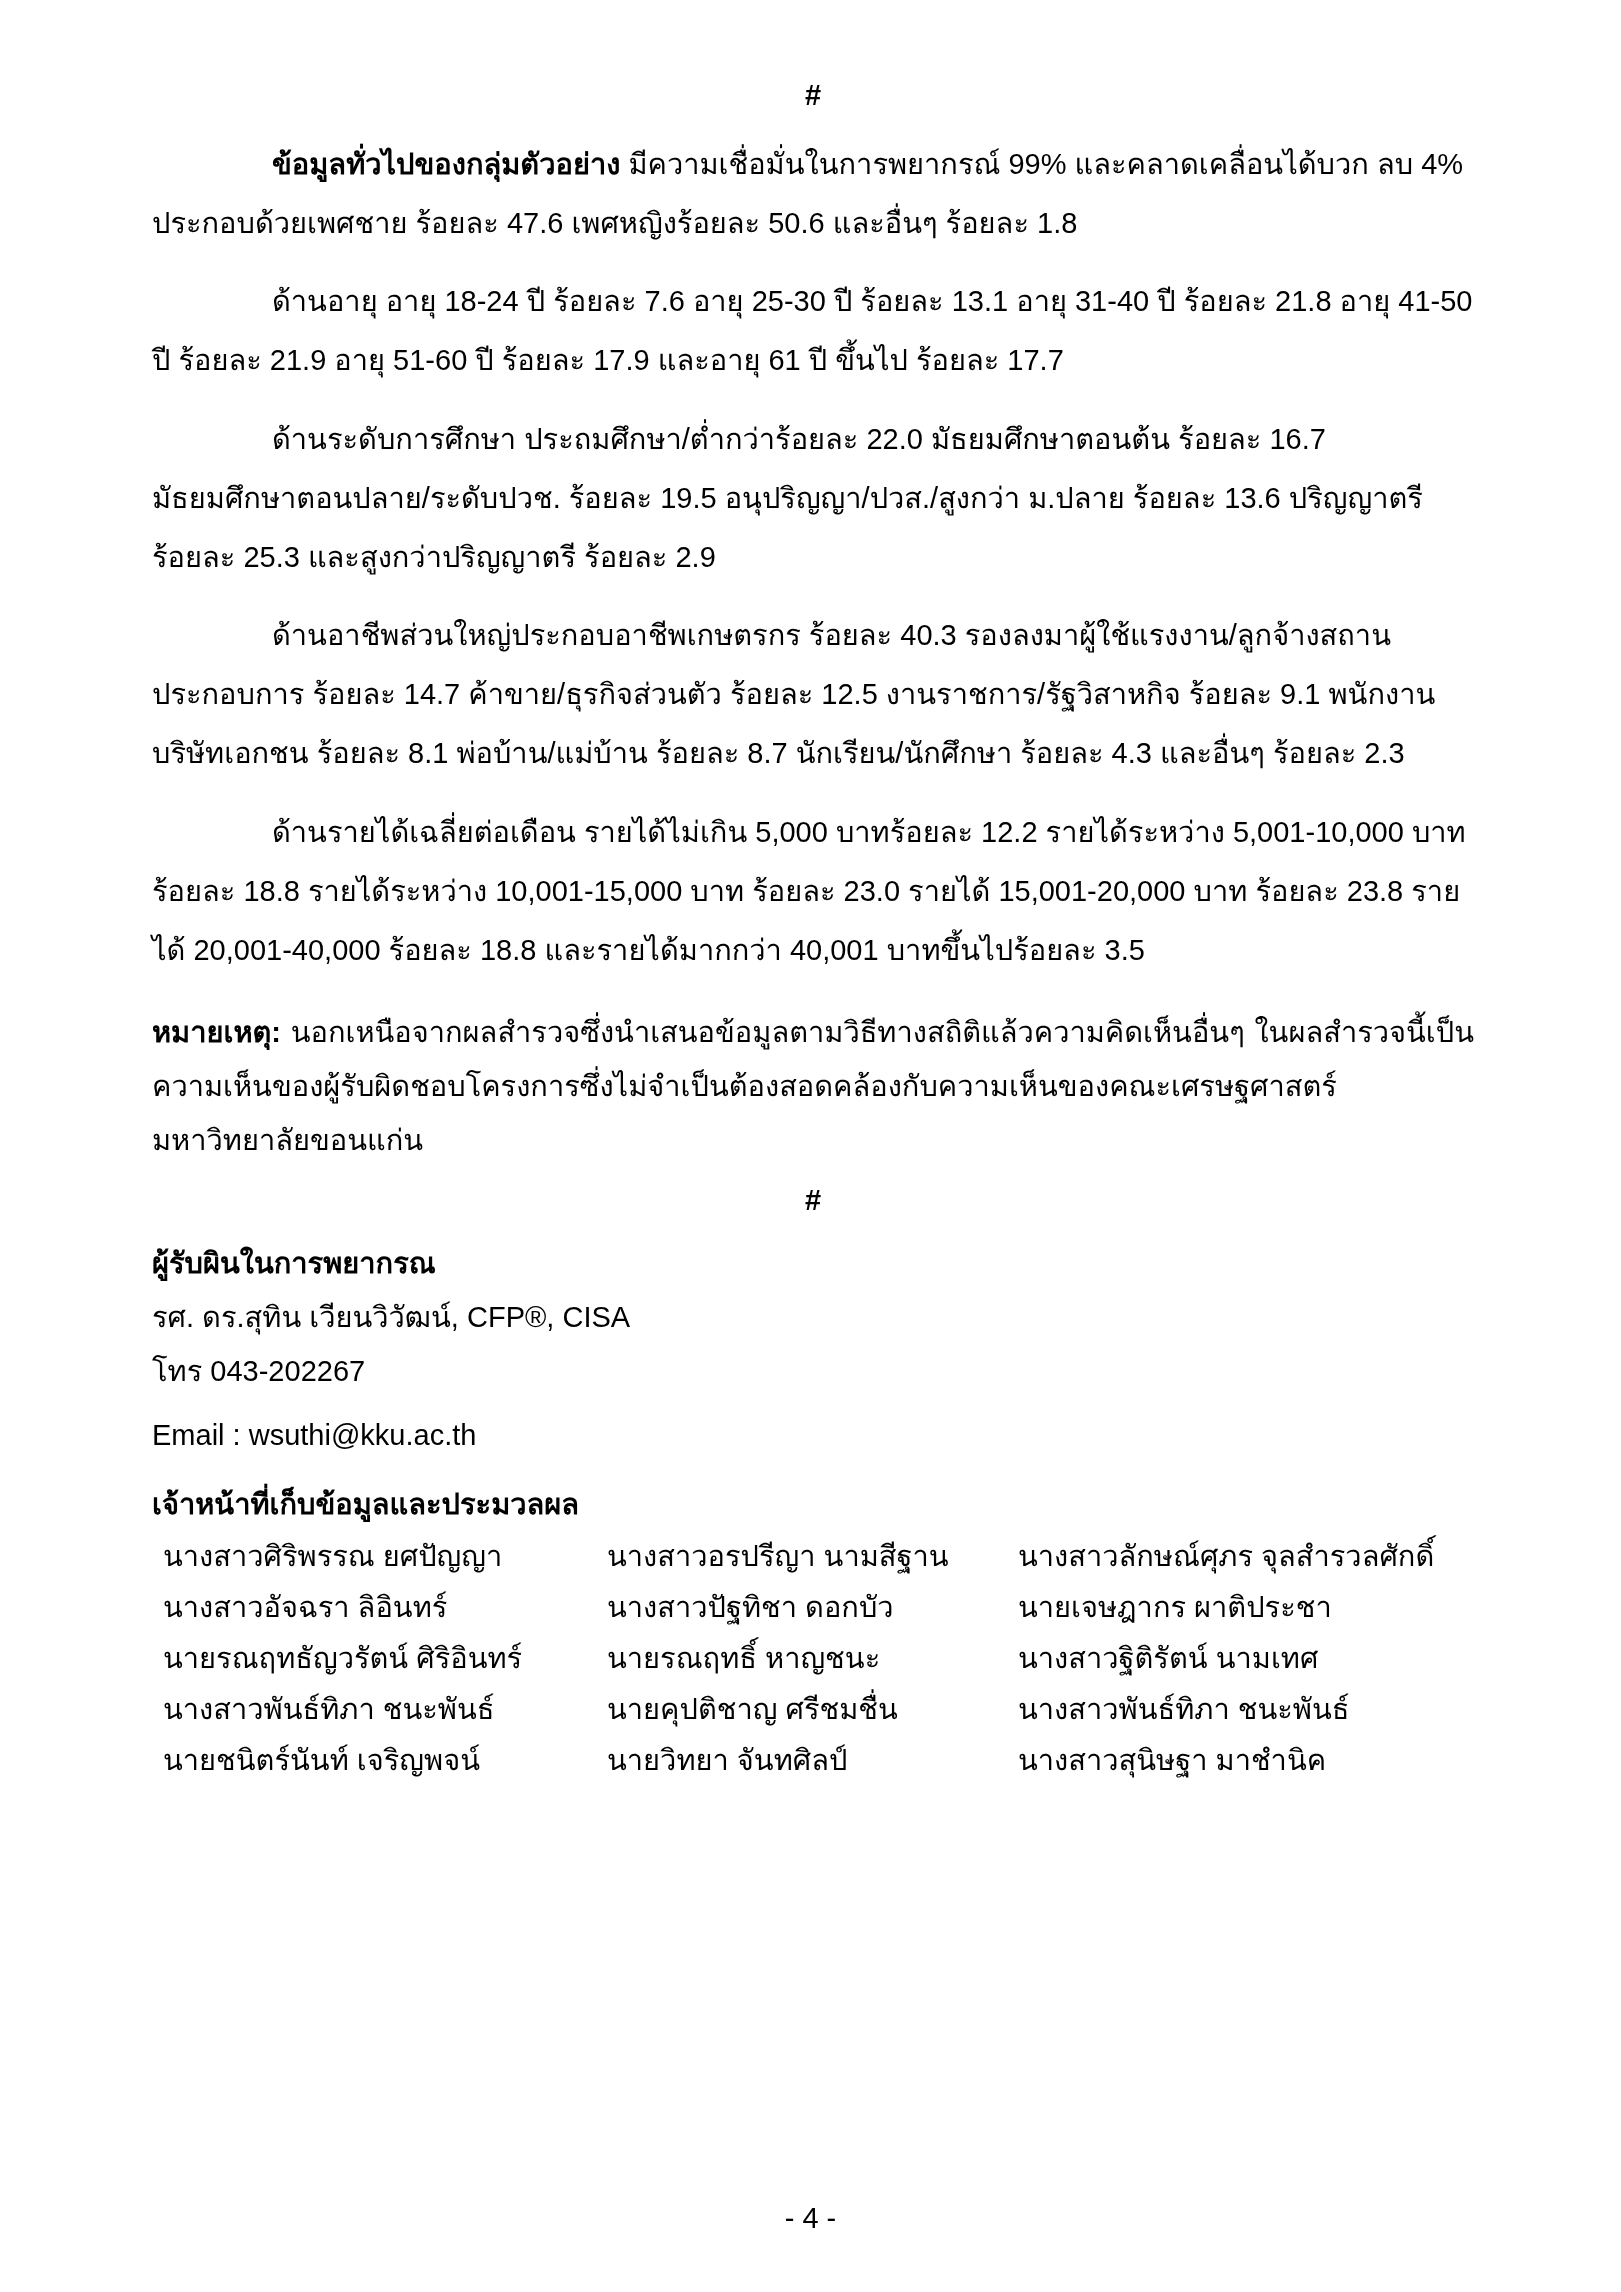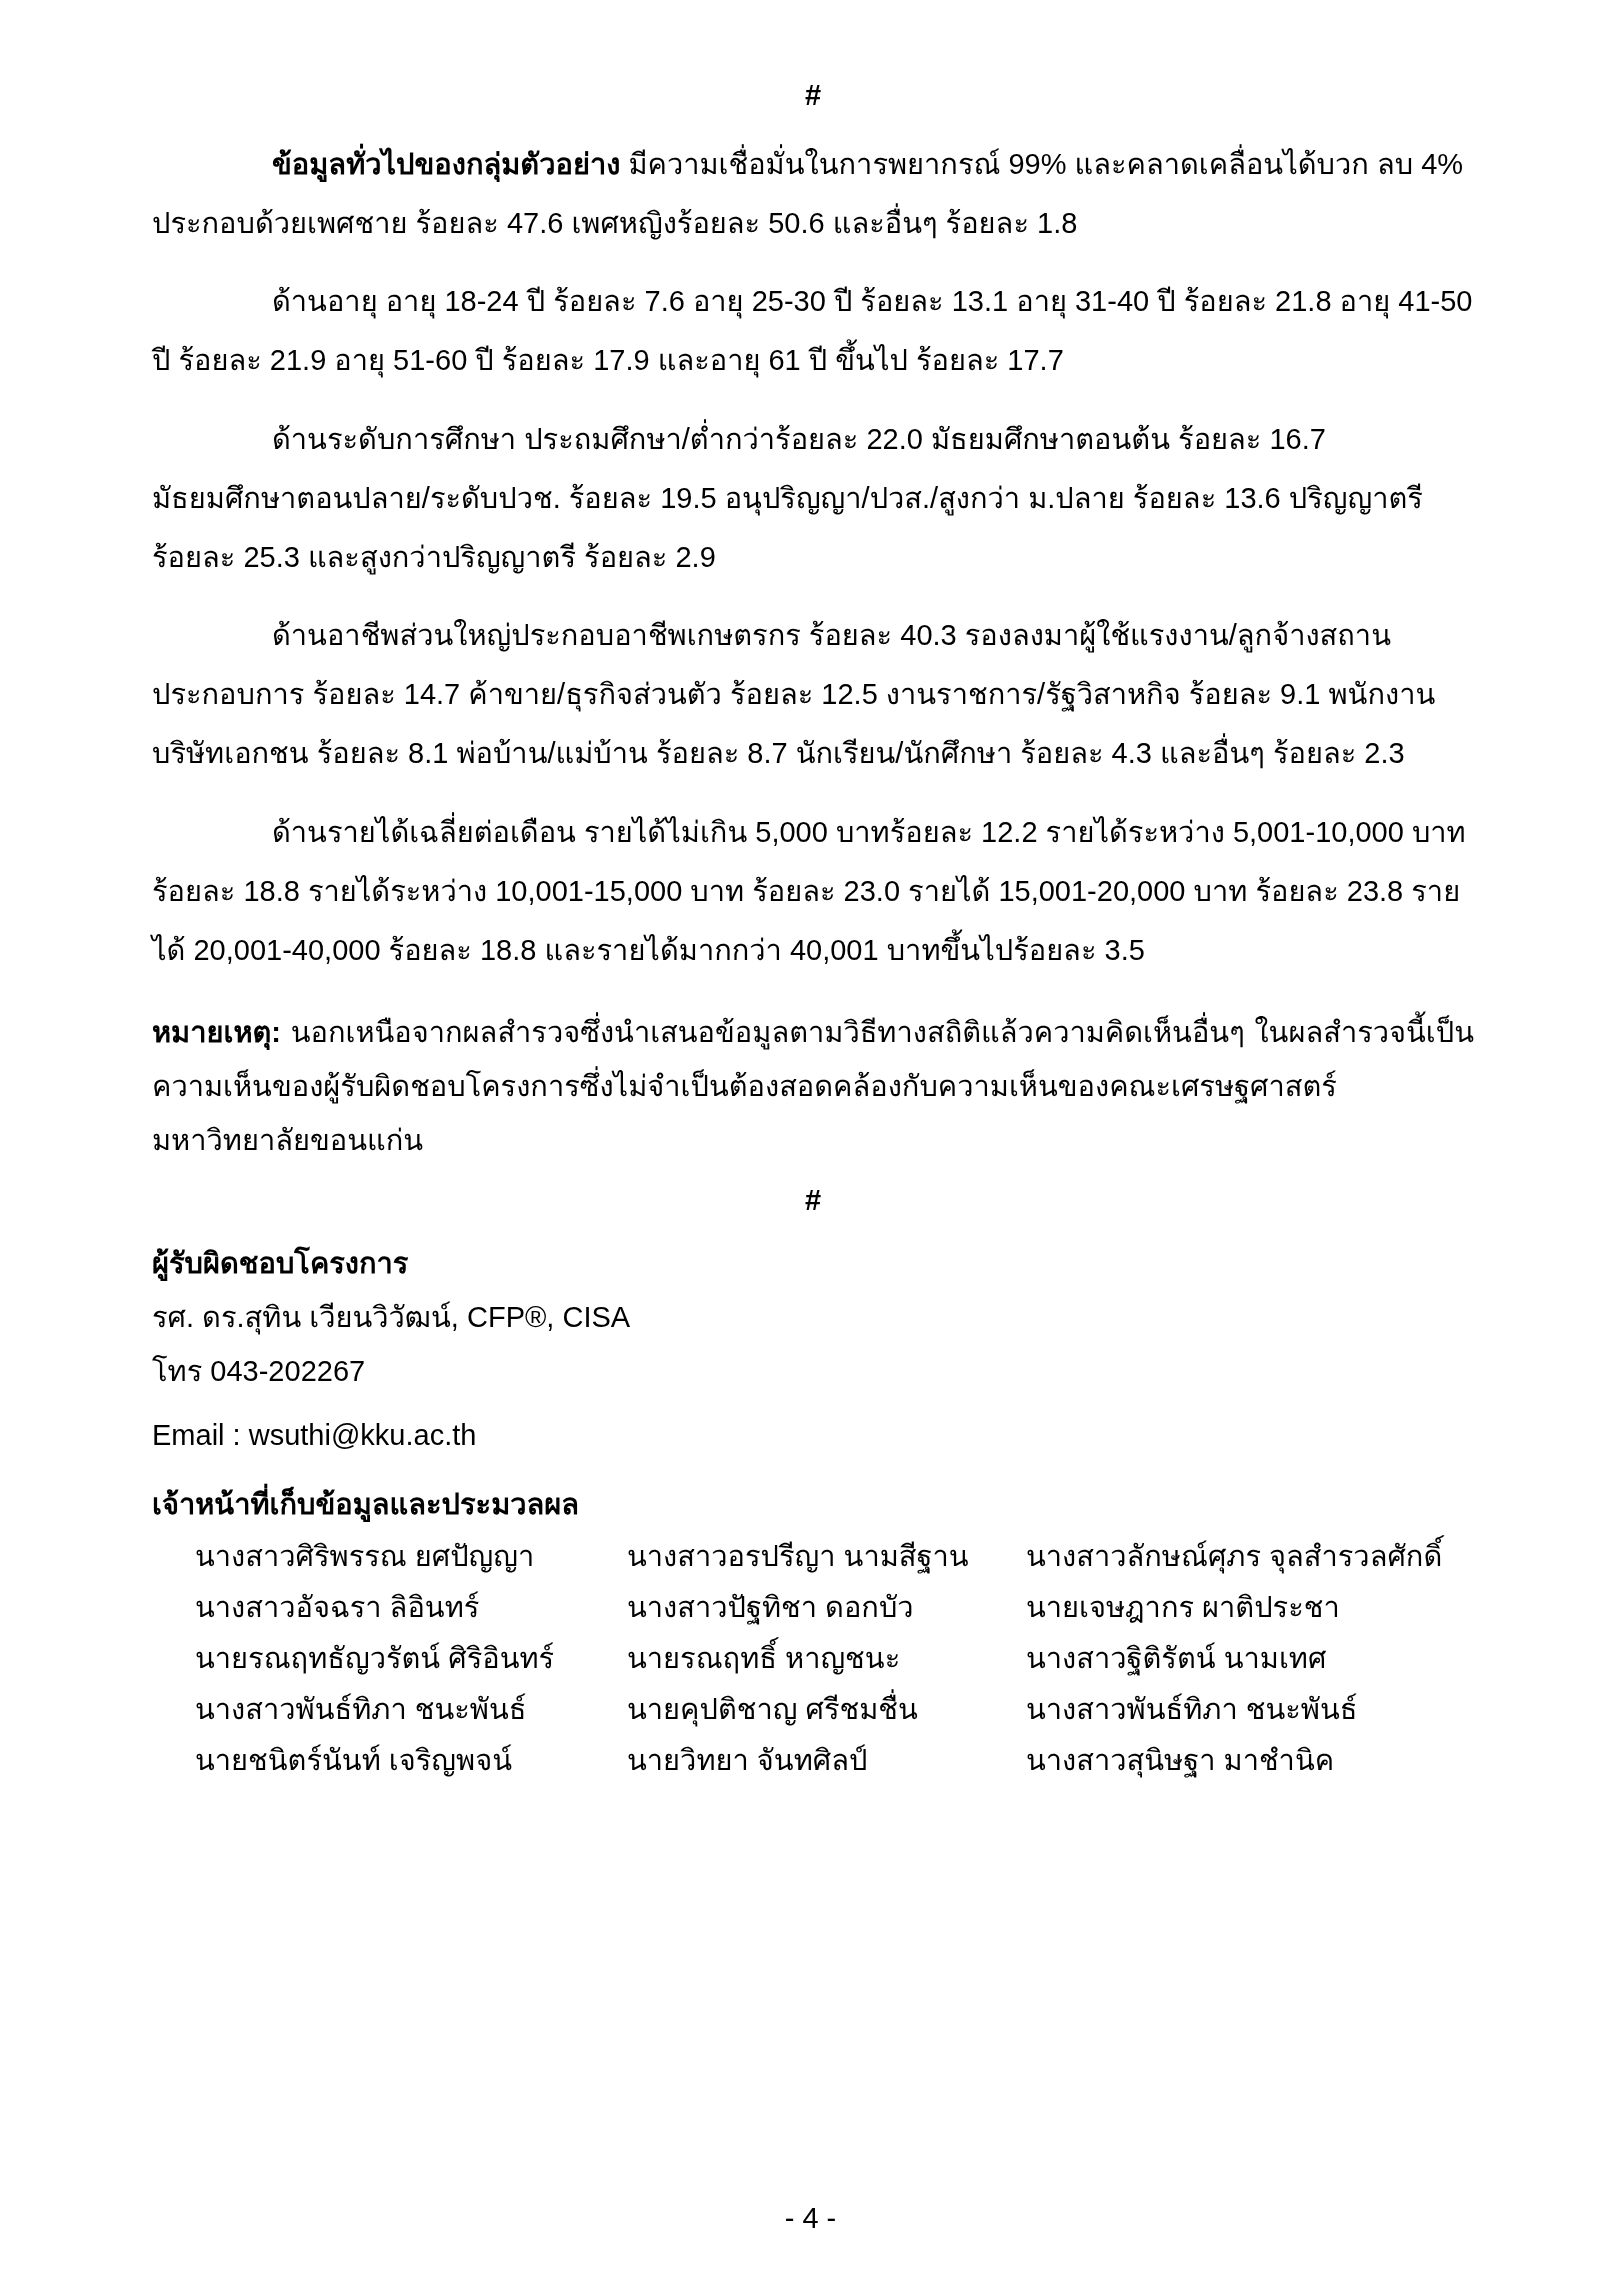--- a/index.html
+++ b/index.html
@@ -54,24 +54,24 @@
   .contact-email {
     margin-top: 9.8px;
     line-height: 54px;
   }
   .staff-heading {
     margin-top: 15.7px;
     font-weight: bold;
     line-height: 54px;
   }
   .staff-table {
-    margin-left: 43px;
+    margin-left: 11px;
     display: grid;
     grid-template-columns: 428px 395px auto;
-    column-gap: 4px;
+    column-gap: 16px;
   }
   .staff-cell {
     line-height: 51px;
     white-space: nowrap;
   }
   .page-footer {
     position: absolute;
     left: 0;
     right: 0;
     top: 2201px;
@@ -94,21 +94,21 @@
   <p class="para">ด้านระดับการศึกษา ประถมศึกษา/ต่ำกว่าร้อยละ 22.0  มัธยมศึกษาตอนต้น ร้อยละ 16.7 มัธยมศึกษาตอนปลาย/ระดับปวช. ร้อยละ 19.5 อนุปริญญา/ปวส./สูงกว่า ม.ปลาย ร้อยละ 13.6 ปริญญาตรี ร้อยละ 25.3  และสูงกว่าปริญญาตรี ร้อยละ 2.9</p>
 
   <p class="para">ด้านอาชีพส่วนใหญ่ประกอบอาชีพเกษตรกร ร้อยละ 40.3 รองลงมาผู้ใช้แรงงาน/ลูกจ้างสถานประกอบการ  ร้อยละ 14.7  ค้าขาย/ธุรกิจส่วนตัว ร้อยละ 12.5 งานราชการ/รัฐวิสาหกิจ ร้อยละ 9.1 พนักงานบริษัทเอกชน ร้อยละ 8.1 พ่อบ้าน/แม่บ้าน ร้อยละ 8.7  นักเรียน/นักศึกษา ร้อยละ 4.3 และอื่นๆ ร้อยละ 2.3</p>
 
   <p class="para">ด้านรายได้เฉลี่ยต่อเดือน รายได้ไม่เกิน 5,000 บาทร้อยละ 12.2 รายได้ระหว่าง 5,001-10,000 บาท ร้อยละ 18.8  รายได้ระหว่าง 10,001-15,000 บาท ร้อยละ 23.0 รายได้ 15,001-20,000 บาท ร้อยละ 23.8 รายได้ 20,001-40,000 ร้อยละ 18.8 และรายได้มากกว่า 40,001 บาทขึ้นไปร้อยละ 3.5</p>
 
   <p class="note"><span class="bold">หมายเหตุ:</span><span> นอกเหนือจากผลสำรวจซึ่งนำเสนอข้อมูลตามวิธีทางสถิติแล้วความคิดเห็นอื่นๆ ในผลสำรวจนี้เป็นความเห็นของผู้รับผิดชอบโครงการซึ่งไม่จำเป็นต้องสอดคล้องกับความเห็นของคณะเศรษฐศาสตร์ มหาวิทยาลัยขอนแก่น</span></p>
 
   <div class="hash hash-2">#</div>
 
-  <div class="contact-heading">ผู้รับผิดชอบโครงการ</div>
+  <div class="contact-heading">ผู้รับผินในการพยากรณ</div>
   <div class="contact-line">รศ. ดร.สุทิน  เวียนวิวัฒน์, CFP®, CISA</div>
   <div class="contact-line">โทร 043-202267</div>
   <div class="contact-email">Email : wsuthi@kku.ac.th</div>
 
   <div class="staff-heading">เจ้าหน้าที่เก็บข้อมูลและประมวลผล</div>
 
   <div class="staff-table">
     <div class="staff-cell">นางสาวศิริพรรณ ยศปัญญา</div>
     <div class="staff-cell">นางสาวอรปรีญา นามสีฐาน</div>
     <div class="staff-cell">นางสาวลักษณ์ศุภร จุลสำรวลศักดิ์</div>

